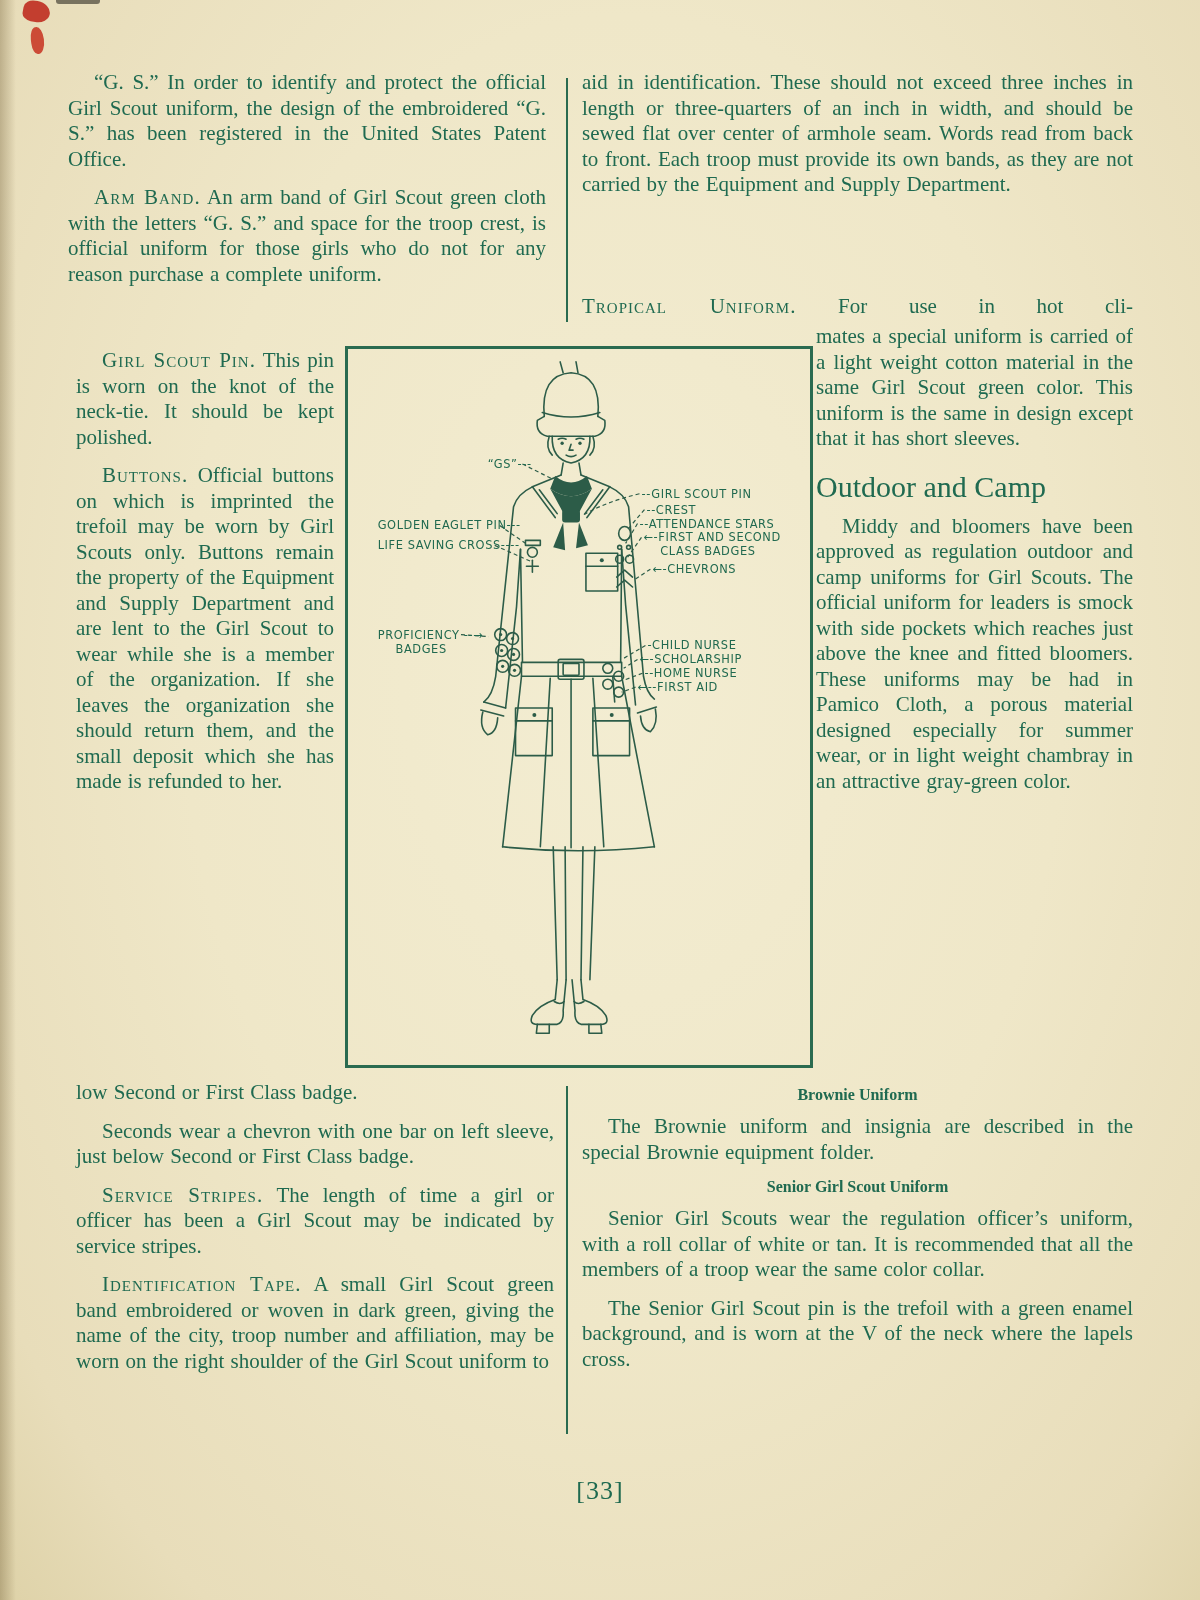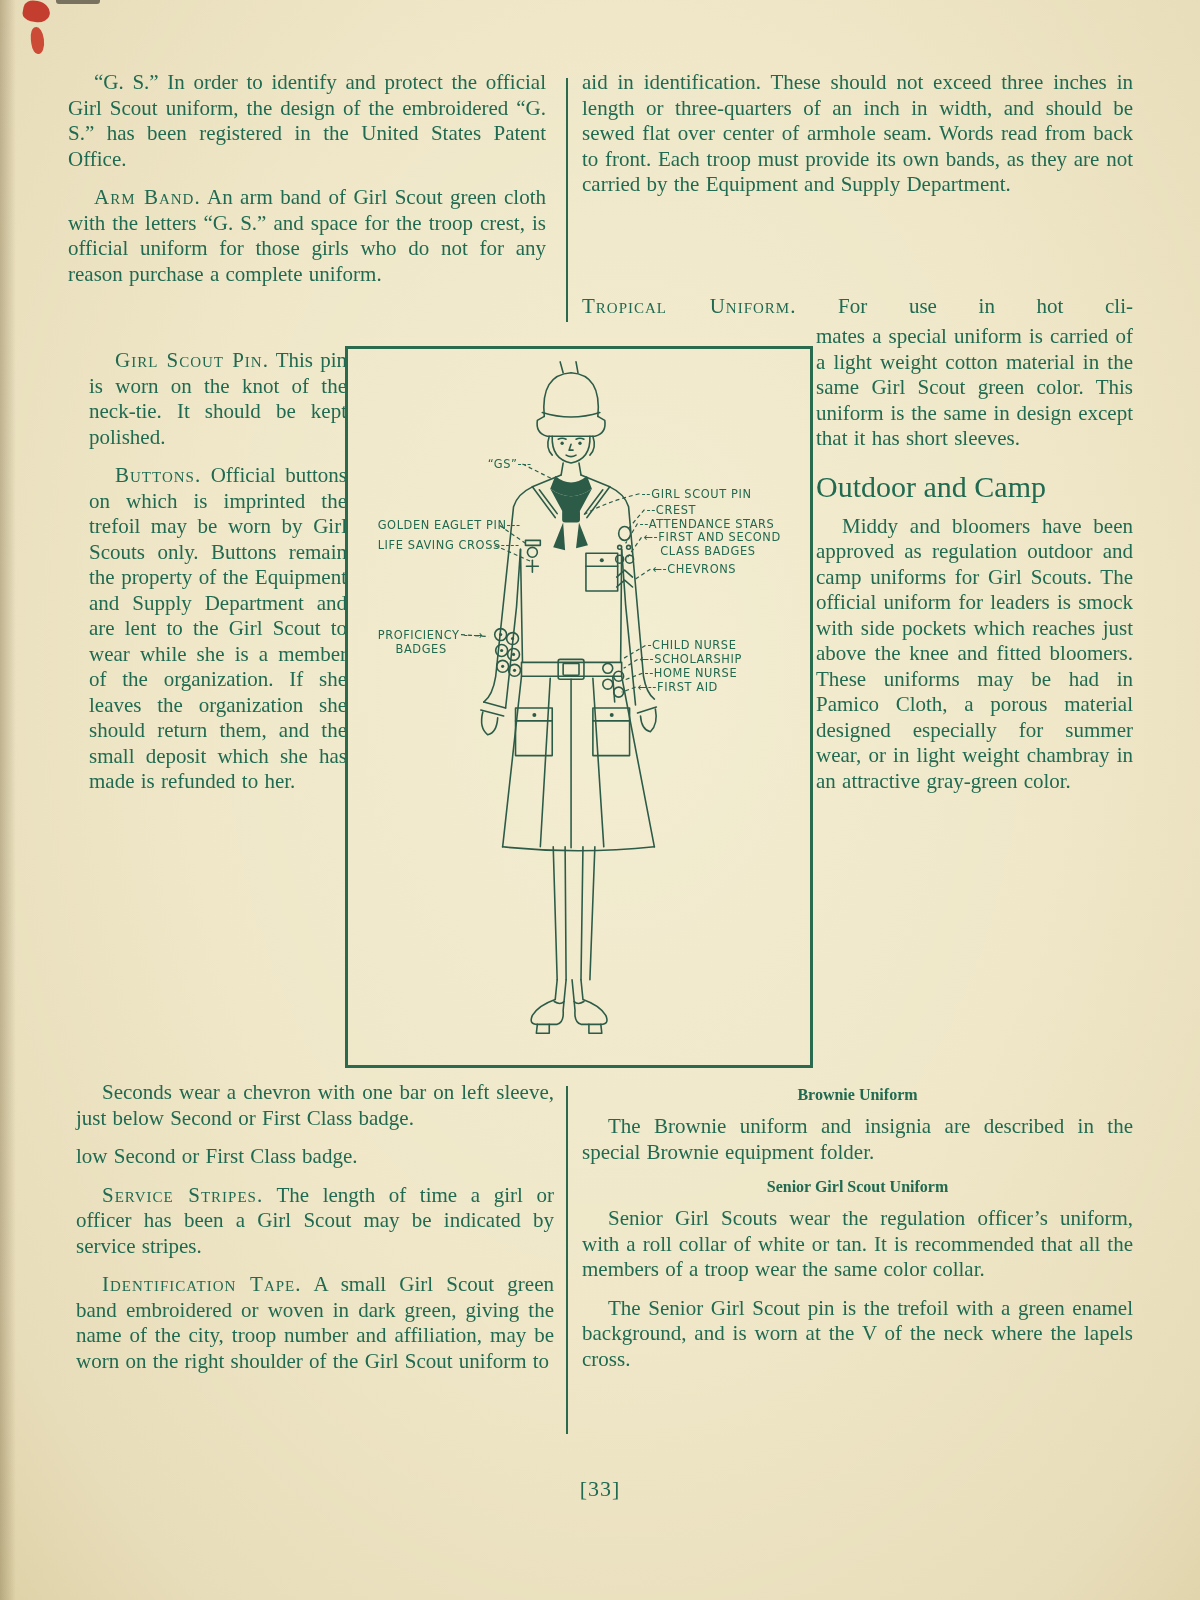--- a/index.html
+++ b/index.html
@@ -25,21 +25,21 @@
 
   .block { position:absolute; }
   .txt p { margin:0 0 13px 0; }
   .para { font-size:21px; line-height:25.5px; text-align:justify; text-indent:26px; word-spacing:1px; }
   .noindent { text-indent:0; }
   .cont { text-indent:0; text-align:left; }
   .lead { font-variant: small-caps; letter-spacing:1px; }
   .jlast { text-align-last: justify; }
 
   .left-top     { left:68px;  top:70px;  width:478px; }
-  .left-narrow  { left:76px;  top:348px; width:258px;margin-left:13px; }
+  .left-narrow  { left:76px;  top:348px; width:258px; }
   .left-bottom  { left:76px;  top:1080px; width:478px; }
   .right-top    { left:582px; top:70px;  width:551px; }
   .tropical-line{ left:582px; top:294px; width:551px; }
   .right-narrow { left:816px; top:324px; width:317px; }
   .right-bottom { left:582px; top:1086px; width:551px; }
 
   .h-center { font-weight:bold; font-size:16px; text-align:center; margin:0 0 10px 0; text-indent:0; }
   .h-left   { font-weight:normal; font-size:30px; margin:18px 0 10px 0; text-indent:0; }
 
   .divider { position:absolute; left:566px; width:2px; background:#2a6b50; }
@@ -47,21 +47,21 @@
   .divider-bottom { top:1086px; height:348px; }
 
   .fig-box {
     position:absolute; left:345px; top:346px; width:468px; height:722px;
     border:3px solid #2a6b50; box-sizing:border-box;
   }
   .fig-svg { width:100%; height:100%; display:block; }
   .fig-labels text { font-family:"DejaVu Sans", sans-serif; font-size:11.5px; letter-spacing:0.6px; fill:#20694f; }
 
   .pageno { position:absolute; top:1476px; left:0; width:100%; text-align:center;
-    font-size:22px; letter-spacing:1px; }
+    font-size:26px; letter-spacing:1px; }
 </style>
 </head>
 <body>
 
 <div class="page">
 
   <div class="edge-left"></div>
   <div class="topmark"></div>
   <div class="red1"></div>
   <div class="red2"></div>
@@ -240,22 +240,22 @@
     <p class="para noindent jlast"><span class="lead">Tropical Uniform.</span> <span>For use in hot cli-</span></p>
   </div>
 
   <div class="block right-narrow txt">
     <p class="para noindent">mates a special uniform is carried of a light weight cotton material in the same Girl Scout green color. This uniform is the same in design except that it has short sleeves.</p>
     <h3 class="h-left">Outdoor and Camp</h3>
     <p class="para">Middy and bloomers have been approved as regulation outdoor and camp uniforms for Girl Scouts.  The official uniform for leaders is smock with side pockets which reaches just above the knee and fitted bloomers. These uniforms may be had in Pamico Cloth, a porous material designed especially for summer wear, or in light weight chambray in an attractive gray-green color.</p>
   </div>
 
   <div class="block left-bottom txt">
+    <p class="para cont">low Second or First Class badge.</p>
     <p class="para">Seconds wear a chevron with one bar on left sleeve, just below Second or First Class badge.</p>
-    <p class="para cont">low Second or First Class badge.</p>
     <p class="para"><span class="lead">Service Stripes.</span> <span>The length of time a girl or officer has been a Girl Scout may be indicated by service stripes.</span></p>
     <p class="para"><span class="lead">Identification Tape.</span> <span>A small Girl Scout green band embroidered or woven in dark green, giving the name of the city, troop number and affiliation, may be worn on the right shoulder of the Girl Scout uniform to</span></p>
   </div>
 
   <div class="block right-bottom txt">
     <h3 class="h-center">Brownie Uniform</h3>
     <p class="para">The Brownie uniform and insignia are described in the special Brownie equipment folder.</p>
     <h3 class="h-center">Senior Girl Scout Uniform</h3>
     <p class="para">Senior Girl Scouts wear the regulation officer’s uniform, with a roll collar of white or tan.  It is recommended that all the members of a troop wear the same color collar.</p>
     <p class="para">The Senior Girl Scout pin is the trefoil with a green enamel background, and is worn at the V of the neck where the lapels cross.</p>

